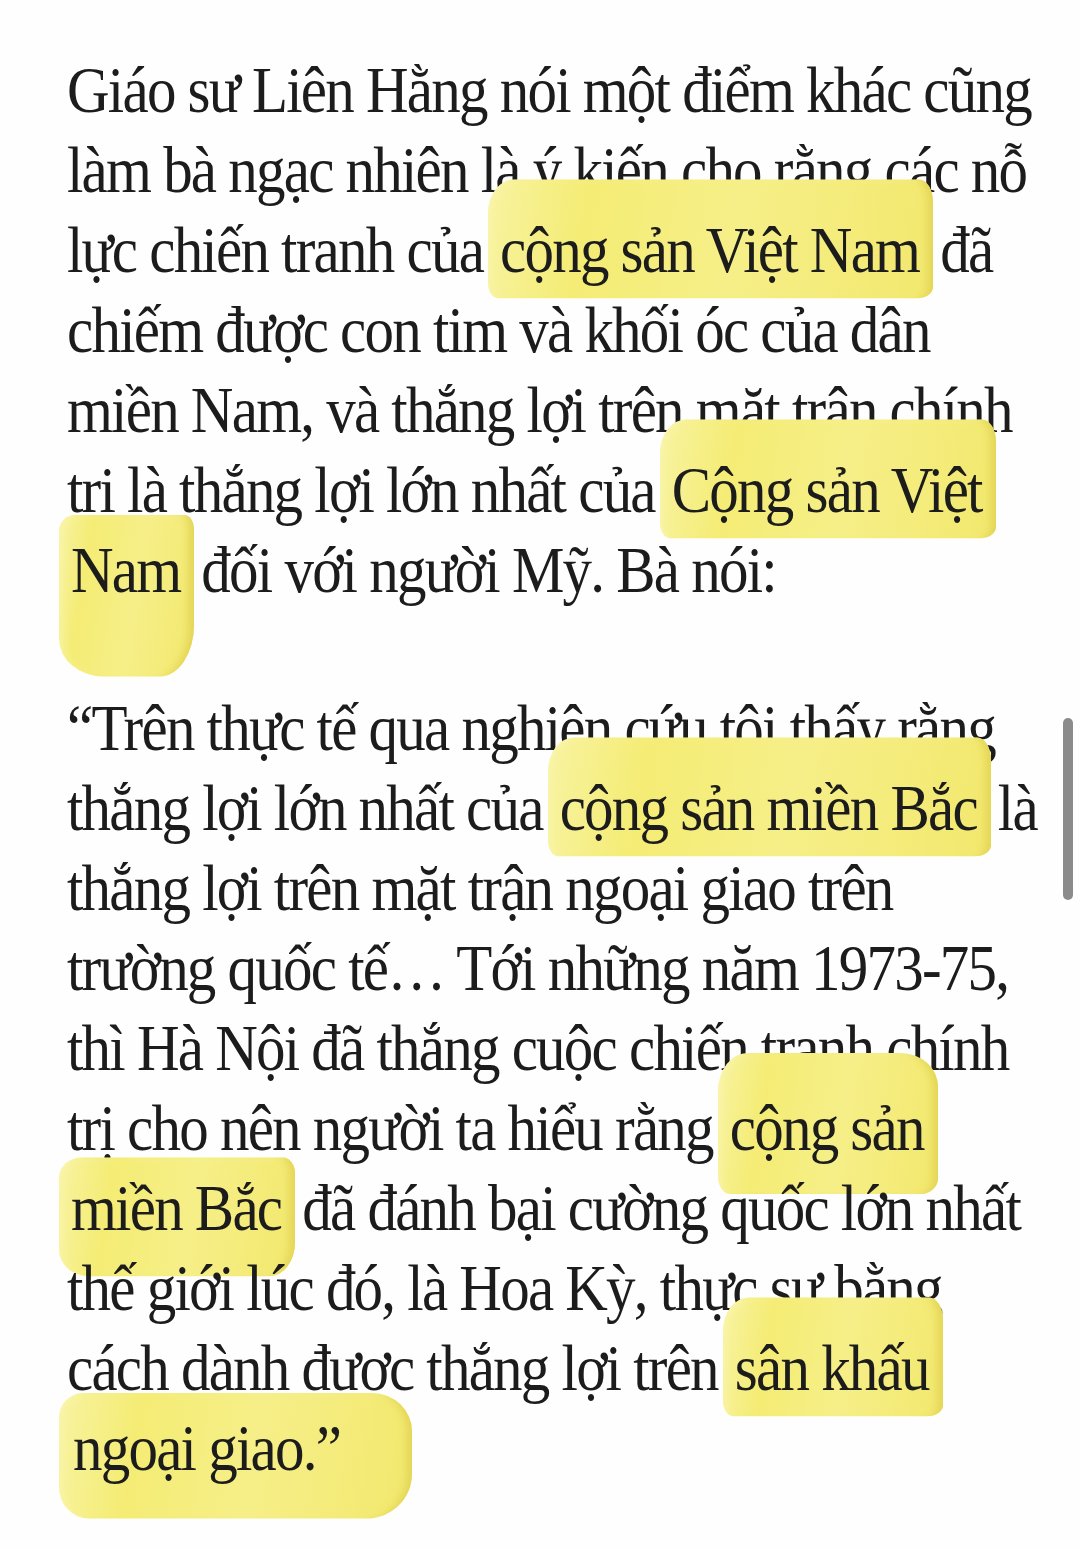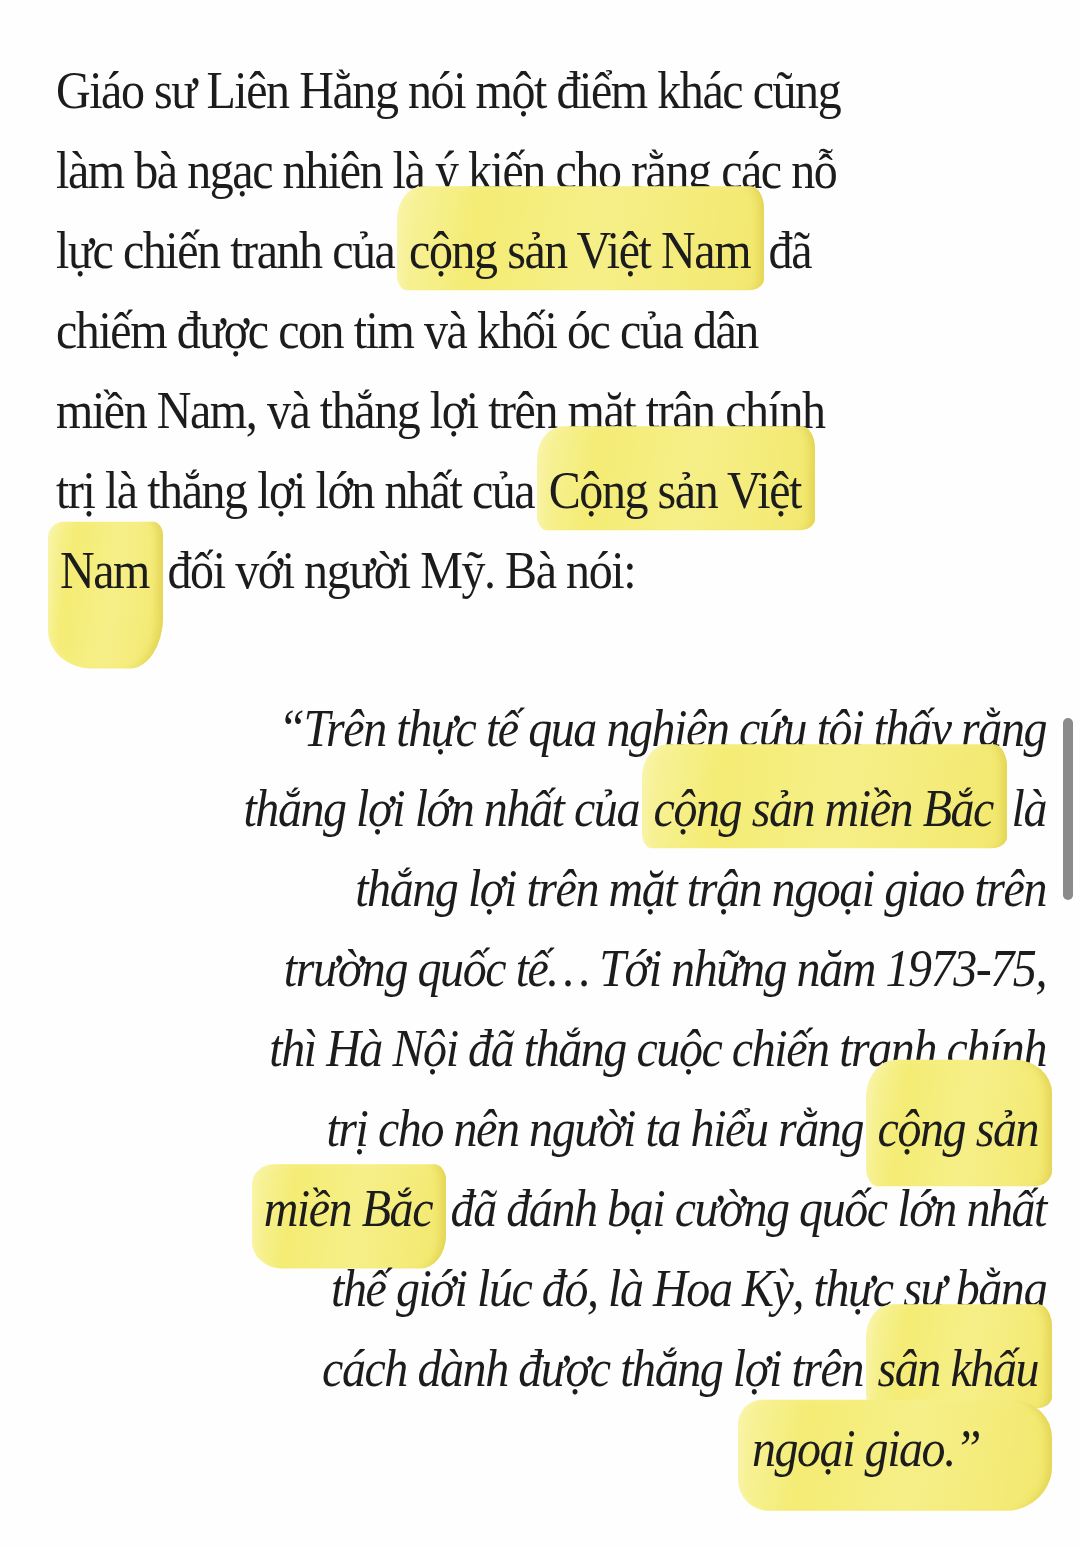--- a/index.html
+++ b/index.html
@@ -15,29 +15,28 @@
     font-family: "Liberation Serif", "DejaVu Serif", serif;
   }
   .article {
     position: absolute;
     left: 56px;
     top: 50px;
     width: 990px;
     color: #1c1c1c;
   }
   .paragraph {
-    font-size: 48px;
+    font-size: 59px;
     line-height: 80px;
     letter-spacing: -0.03em;
     white-space: nowrap;
+    margin-left: 11px;
   }
   .paragraph.italic {
-    font-style: italic;
     margin-top: 78px;
-    text-align: right;
   }
   .line {
     height: 80px;
     transform: scaleY(1.12);
     transform-origin: left center;
   }
   
   .hl {
     background: linear-gradient(100deg, #f8f3a2 0%, #f4ec74 22%, #f6ef88 55%, #f2e86e 100%);
     border-radius: 16px 9px 18px 11px / 11px 18px 9px 16px;

